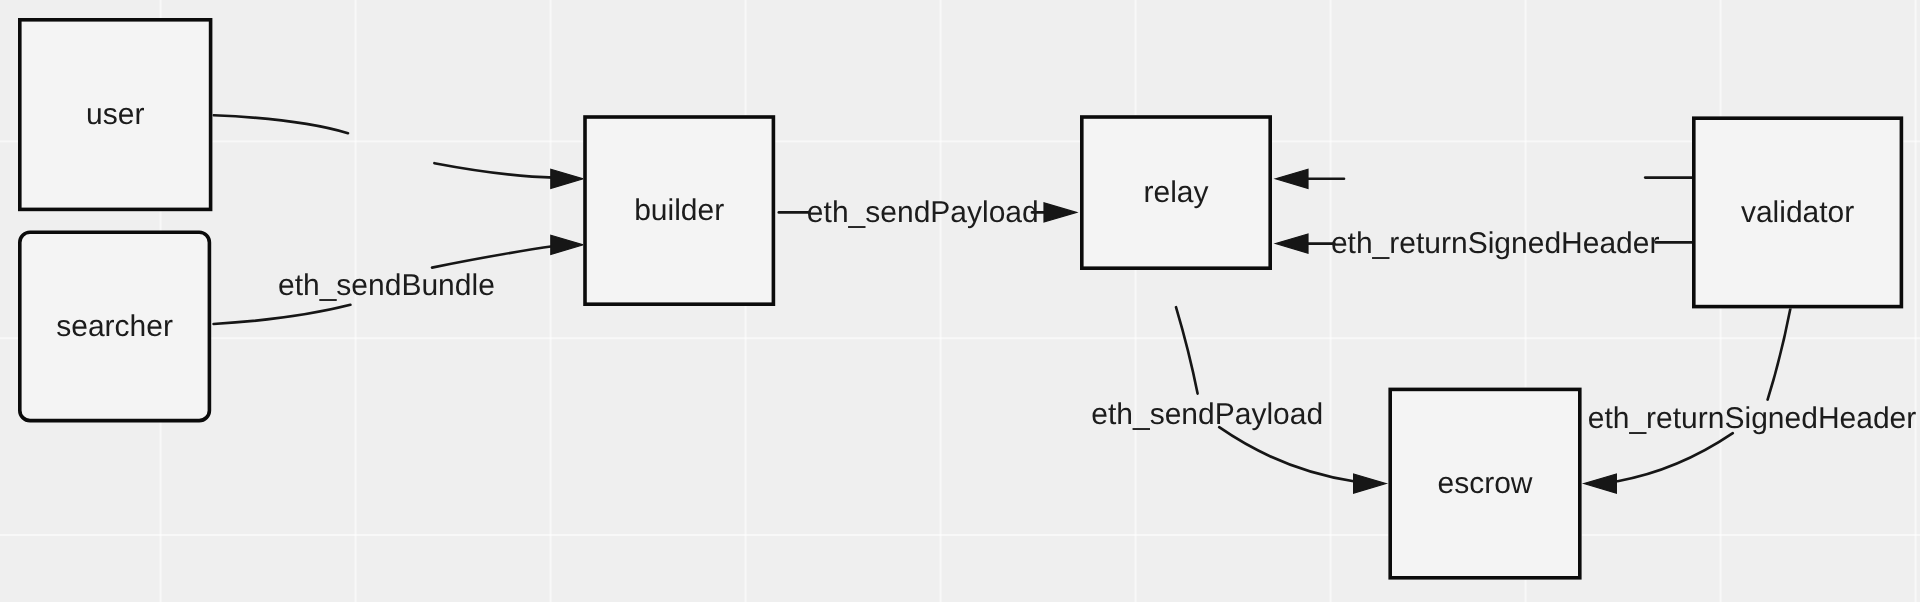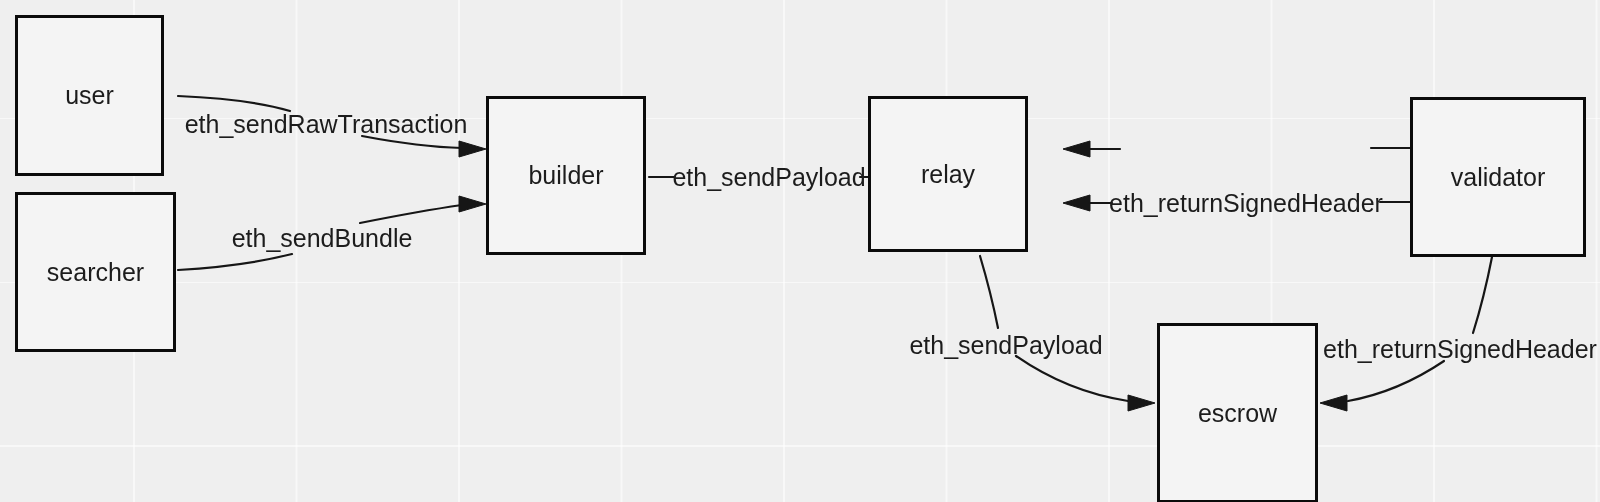--- a/index.html
+++ b/index.html
@@ -53,26 +53,26 @@
   .elabel {
     position: absolute;
     transform: translate(-50%, -50%);
     white-space: nowrap;
     font-size: 25px;
     line-height: 1.2;
     color: #1c1c1c;
   }
 
   
-  #n-user      { left: 15px;   top: 15px;  width: 149px; height: 161px; }
-  #n-searcher  { left: 15px;   top: 192px; width: 161px; height: 160px; }
+  #n-user      { left: 15px;   top: 15px;  width: 162px; height: 161px; }
+  #n-searcher  { left: 15px;   top: 192px; width: 161px; height: 160px; border-radius: 10px; }
   #n-builder   { left: 486px;  top: 96px;  width: 160px; height: 159px; text-align: right; }
-  #n-relay     { left: 868px;  top: 96px;  width: 160px; height: 156px; justify-content: center; }
+  #n-relay     { left: 900px;  top: 96px;  width: 160px; height: 129px; justify-content: center; }
   #n-validator { left: 1410px; top: 97px;  width: 176px; height: 160px; }
-  #n-escrow    { left: 1157px; top: 323px; width: 161px; height: 180px; }
+  #n-escrow    { left: 1157px; top: 323px; width: 161px; height: 160px; }
 
   
   #el-0 { left: 326px;  top: 124px; }
   #el-1 { left: 322px;  top: 238px; }
   #el-2 { left: 769px;  top: 177px; }
   #el-3 { left: 1245px; top: 149px; }
   #el-4 { left: 1246px; top: 203px; }
   #el-5 { left: 1006px; top: 345px; }
   #el-6 { left: 1460px; top: 349px; }
 </style>
@@ -138,20 +138,19 @@
   <div class="node" id="n-relay">
     <span>relay</span>
   </div>
   <div class="node" id="n-validator">
     <span>validator</span>
   </div>
   <div class="node" id="n-escrow">
     <span>escrow</span>
   </div>
 
-  <div class="elabel" id="el-0">eth_sendRawTransaction</div>
   <div class="elabel" id="el-1">eth_sendBundle</div>
   <div class="elabel" id="el-2">eth_sendPayload</div>
   <div class="elabel" id="el-4">eth_returnSignedHeader</div>
   <div class="elabel" id="el-5">eth_sendPayload</div>
   <div class="elabel" id="el-6">eth_returnSignedHeader</div>
 
 </div>
 
 </body></html>

